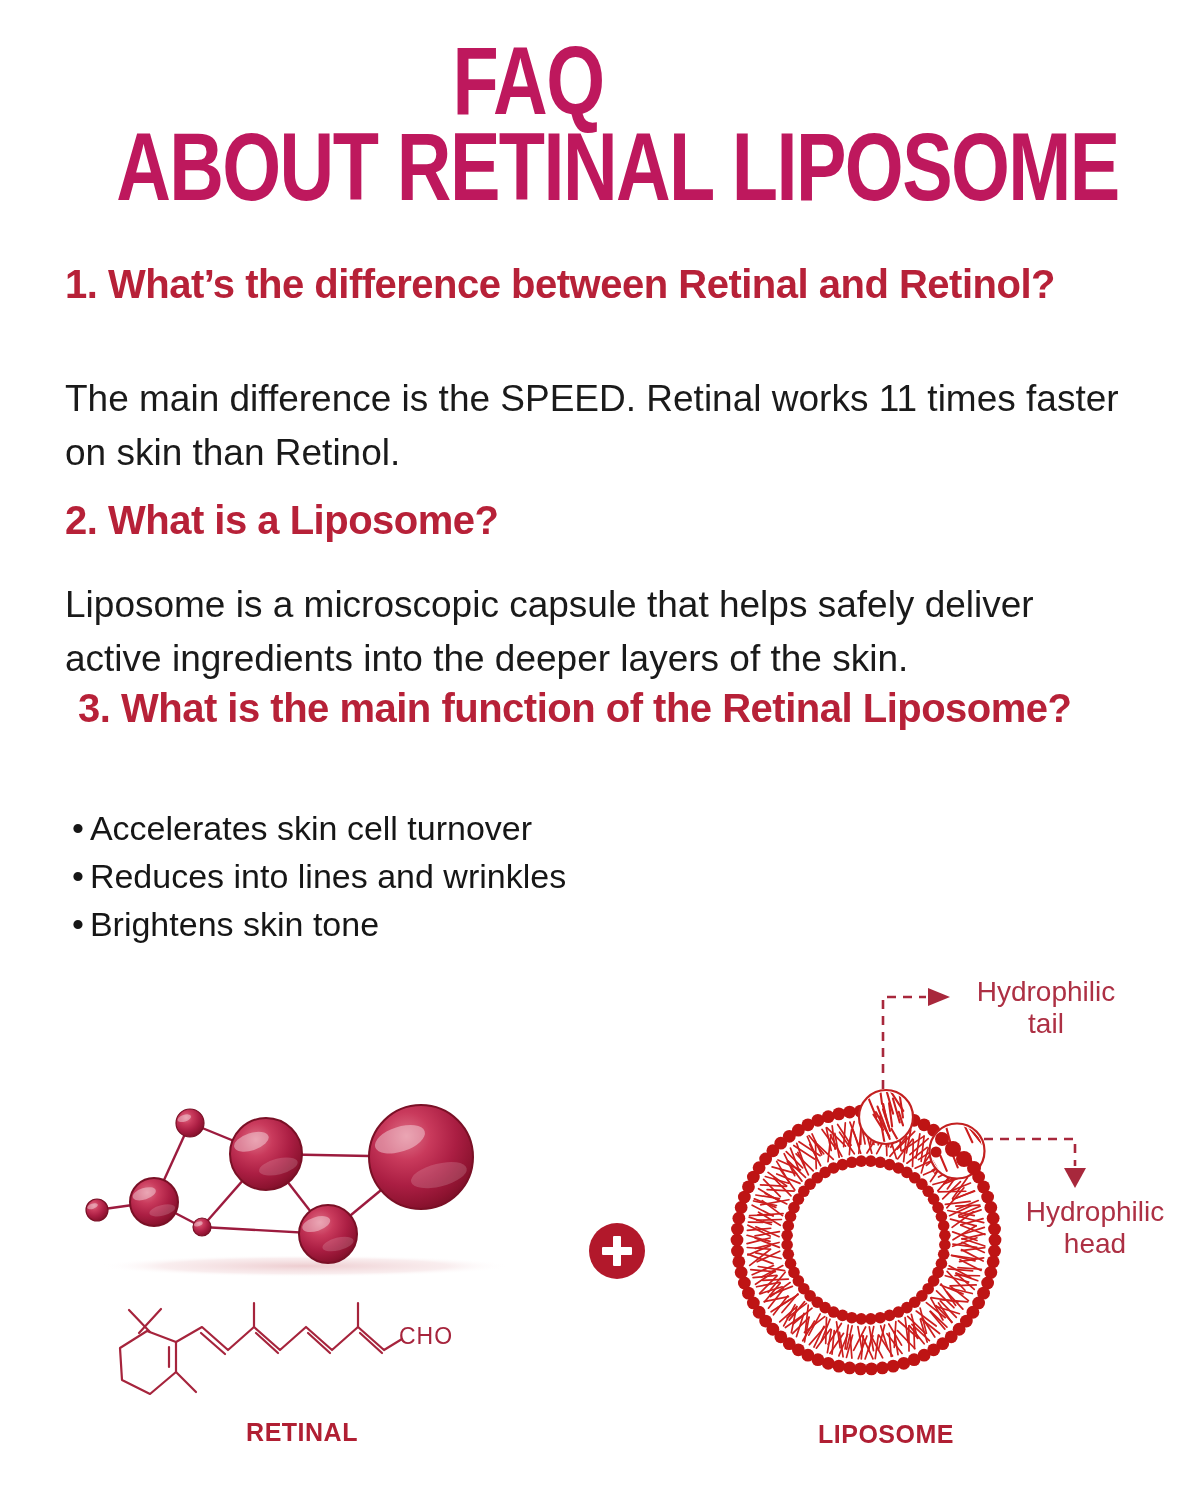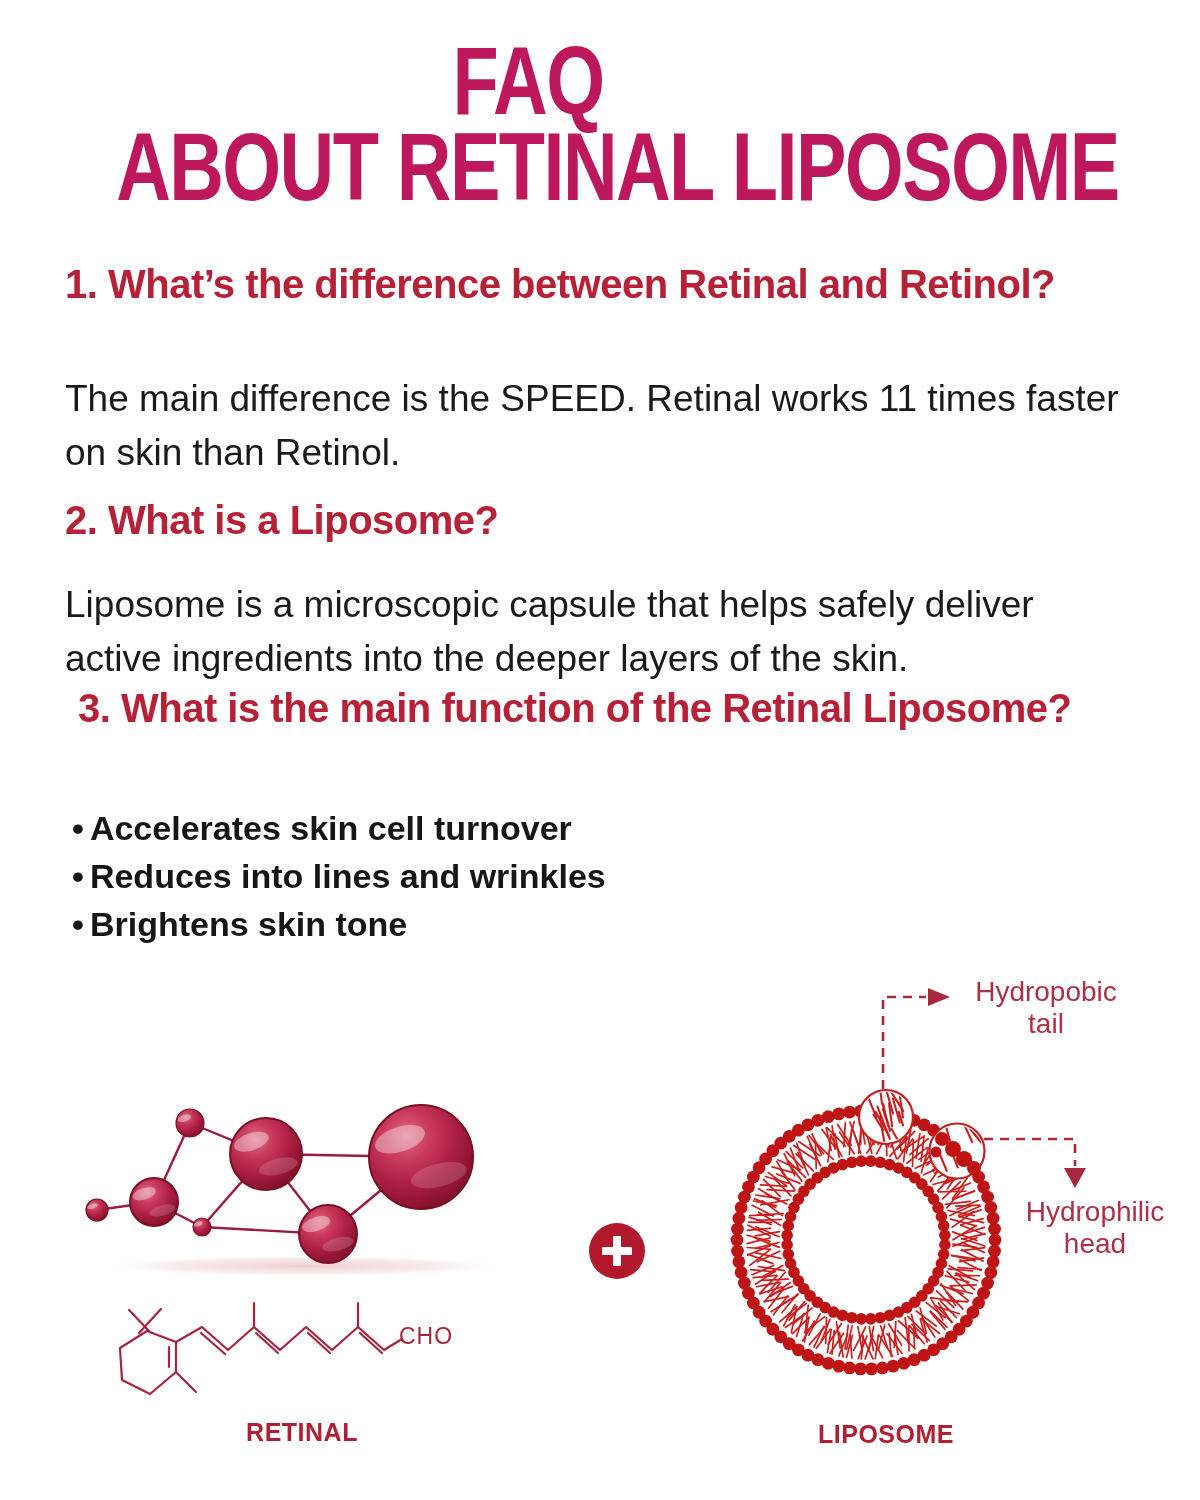--- a/index.html
+++ b/index.html
@@ -17,21 +17,21 @@
 
   
   .q-head{position:absolute;left:65px;width:1025px;color:#B72138;font-size:40px;font-weight:bold;line-height:1.30;letter-spacing:-0.5px;}
   .q-body{position:absolute;left:65px;width:1065px;color:#1A1A1A;font-size:37px;line-height:1.47;}
   #q1-head{top:246px;margin-top:12px;}
   #q1-body{top:372px;}
   #q2-head{top:494px;}
   #q2-body{top:558px;margin-top:20px;}
   #q3-head{top:682px;left:78px;}
   .bullet-list{position:absolute;left:72px;top:804px;margin:0;padding:0;list-style:none;color:#161616;font-size:34px;}
-  .bullet-list li{line-height:48px;font-weight:bold;}
+  .bullet-list li{line-height:48px;}
   .bullet-list li::before{content:"\2022";margin-right:6px;}
 
   
   .dg-label{position:absolute;color:#AD3044;font-size:28px;line-height:1.16;text-align:center;}
   #label-tail{left:958px;top:976px;width:176px;}
   #label-head{left:1006px;top:1196px;width:178px;}
   #label-cho{left:399px;top:1323px;width:80px;text-align:left;font-size:23px;color:#A6243C;letter-spacing:1px;}
   .caption{position:absolute;font-size:25px;font-weight:bold;color:#B01F33;text-align:center;letter-spacing:0.5px;}
   #caption-retinal{left:152px;top:1418px;width:300px;}
   #caption-liposome{left:736px;top:1420px;width:300px;}
@@ -557,21 +557,21 @@
   </g>
 
   <g id="connectors" fill="none" stroke="#A8283C" stroke-width="2.6" stroke-dasharray="9 7">
     <path d="M883 1089 L883 997 L926 997"></path>
     <path d="M984 1139 L1075 1139 L1075 1166"></path>
   </g>
   <polygon points="928,988 928,1006 950,997" fill="#A8283C"></polygon>
   <polygon points="1064,1168 1086,1168 1075,1188" fill="#A8283C"></polygon>
 </svg>
 
-<div id="label-tail" class="dg-label">Hydropobic tail</div>
+<div id="label-tail" class="dg-label">Hydrophilic tail</div>
 <div id="label-head" class="dg-label">Hydrophilic head</div>
 <div id="label-cho" class="dg-label">CHO</div>
 <div id="caption-retinal" class="caption">RETINAL</div>
 <div id="caption-liposome" class="caption">LIPOSOME</div>
 
 <div class="plus-badge">
   <div class="bar h"></div>
   <div class="bar v"></div>
 </div>
 

